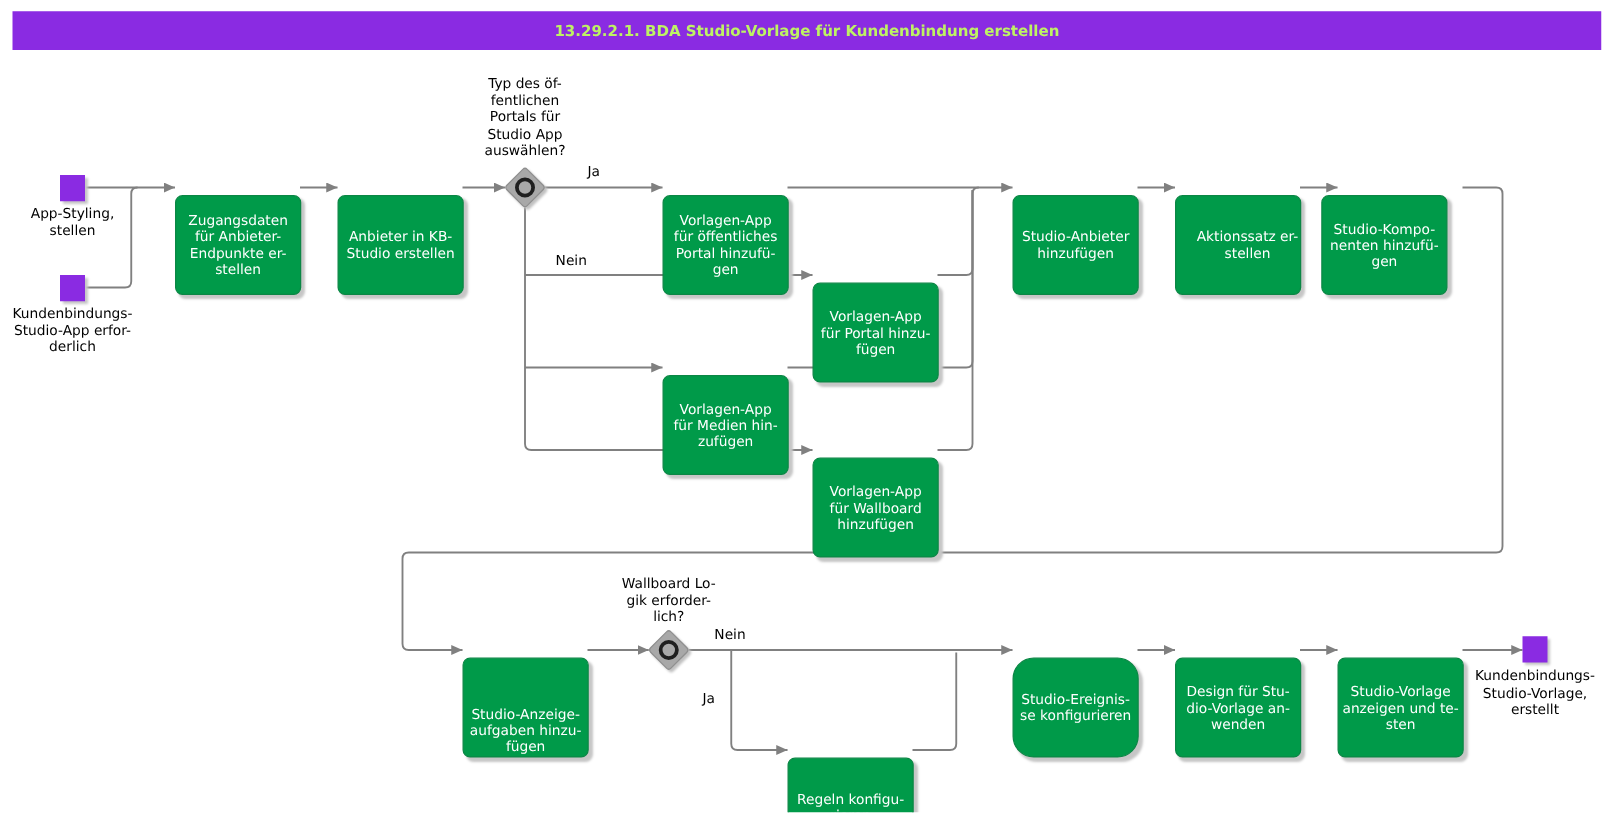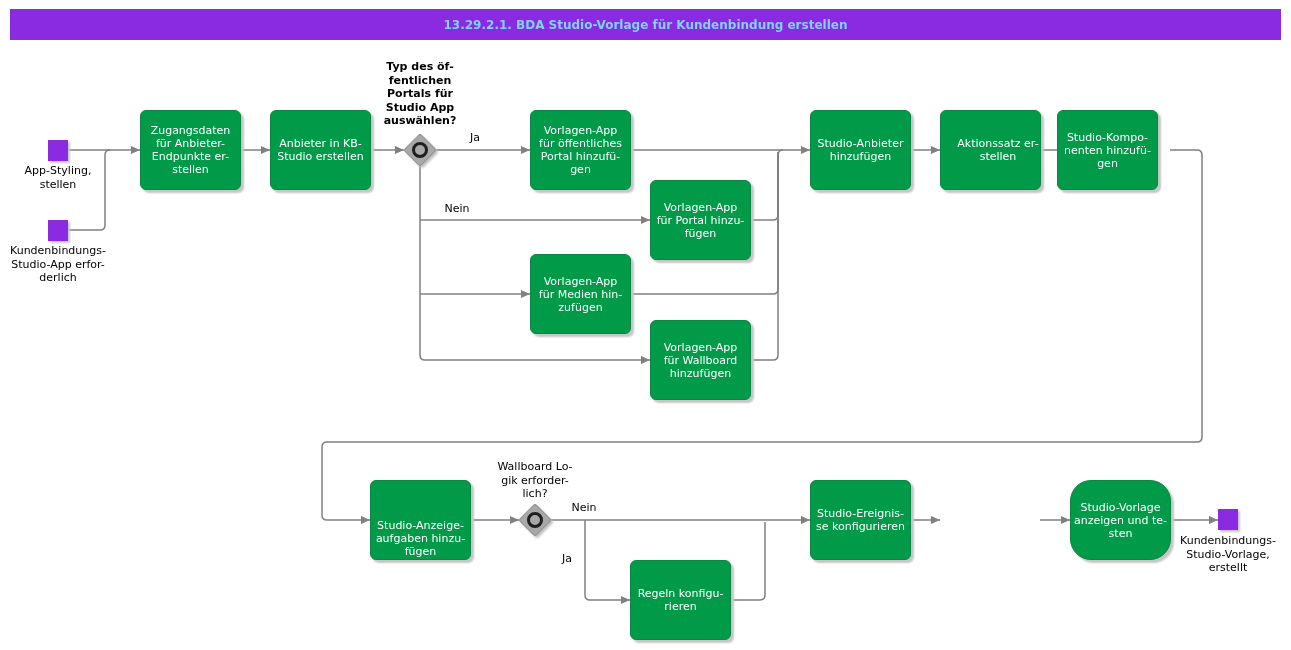--- a/index.html
+++ b/index.html
@@ -1,25 +1,25 @@
 <!DOCTYPE html>
 <html><head>
 <meta charset="utf-8">
 <style>
   html,body{margin:0;padding:0;background:#ffffff;}
   body{font-family:"DejaVu Sans","Liberation Sans",sans-serif;}
   #canvas{position:relative;width:1291px;height:650px;background:#fff;overflow:hidden;}
   .titlebar{position:absolute;left:10px;top:9px;width:1271px;height:31px;background:#8A2BE2;
-    color:#7dd3fc;font-size:12px;font-weight:bold;display:flex;align-items:center;justify-content:center;
+    color:#bef264;font-size:12px;font-weight:bold;display:flex;align-items:center;justify-content:center;
     box-sizing:border-box;}
   svg.connectors{position:absolute;left:0;top:0;}
   .task{position:absolute;width:101px;height:80px;background:#009A49;border:1px solid #0b8745;
     border-radius:6px;color:#fff;font-size:11px;line-height:13px;display:flex;align-items:center;
     justify-content:center;text-align:center;white-space:pre-line;box-shadow:3px 3px 2px #c6c6c6;
-    box-sizing:border-box;padding:1px;}
+    box-sizing:border-box;padding:1px;margin-top:46px;}
   .event{position:absolute;width:20px;height:21px;background:#8A2BE2;box-shadow:2px 2px 2px #c6c6c6;}
   .evlabel,.qlabel{position:absolute;width:100px;font-size:11px;line-height:13.5px;text-align:center;
     white-space:pre-line;color:#000;}
   .elabel{position:absolute;font-size:11px;line-height:12px;color:#000;text-align:center;}
   .gw{filter:drop-shadow(2px 2px 1px #c0c0c0);}
 </style>
 </head>
 <body>
 
 <div id="canvas">
@@ -72,21 +72,21 @@
 
   <div class="evlabel" style="left:8px;top:164px;">App-Styling,
 stellen</div>
   <div class="evlabel" style="left:8px;top:244px;">Kundenbindungs-
 Studio-App erfor-
 derlich</div>
   <div class="evlabel" style="left:1178px;top:534px;">Kundenbindungs-
 Studio-Vorlage,
 erstellt</div>
 
-  <div class="qlabel" style="left:370px;top:60px;font-weight:bold;">Typ des öf-
+  <div class="qlabel" style="left:370px;top:60px;">Typ des öf-
 fentlichen
 Portals für
 Studio App
 auswählen?</div>
   <div class="qlabel" style="left:485px;top:460px;">Wallboard Lo-
 gik erforder-
 lich?</div>
 
   <div class="elabel" style="left:460px;top:132px;width:30px;">Ja</div>
   <div class="elabel" style="left:439px;top:203px;width:36px;">Nein</div>
@@ -117,19 +117,22 @@
   <div class="task" style="left:940px;top:110px;padding-left:16px;"><span>Aktionssatz er-
 stellen</span></div>
   <div class="task" style="left:1057px;top:110px;"><span>Studio-Kompo-
 nenten hinzufü-
 gen</span></div>
   <div class="task" style="left:370px;top:480px;align-items:flex-end;"><span>Studio-Anzeige-
 aufgaben hinzu-
 fügen</span></div>
   <div class="task" style="left:630px;top:560px;"><span>Regeln konfigu-
 rieren</span></div>
-  <div class="task" style="left:810px;top:480px;"><span>Studio-Ereignis-
+  <div class="task" style="left:810px;top:480px;border-radius:17px;"><span>Studio-Ereignis-
 se konfigurieren</span></div>
-  <div class="task" style="left:1070px;top:480px;border-radius:21px;"><span>Studio-Vorlage
+  <div class="task" style="left:940px;top:480px;"><span>Design für Stu-
+dio-Vorlage an-
+wenden</span></div>
+  <div class="task" style="left:1070px;top:480px;"><span>Studio-Vorlage
 anzeigen und te-
 sten</span></div>
 
 </div>
 
 </body></html>

